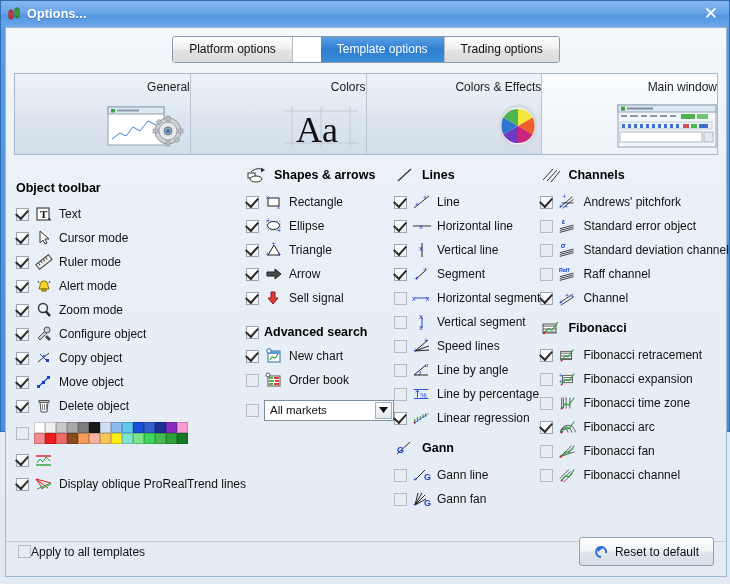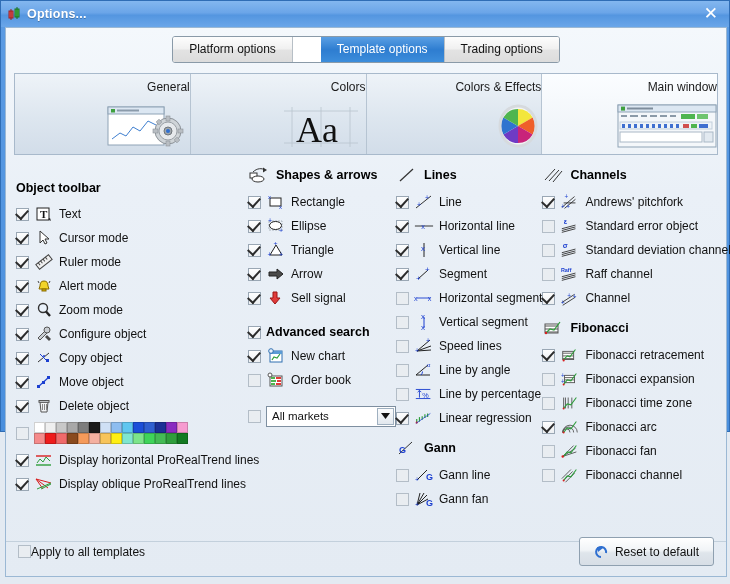--- a/index.html
+++ b/index.html
@@ -84,21 +84,21 @@
     border-width:0 2px 2px 0; transform:rotate(42deg);
   }
   .cb.off { background:#e9edf1; border-color:#b3bdc7; }
   .ic { width:20px; height:18px; flex:0 0 20px; display:flex; align-items:center; justify-content:center; }
   .lbl { font-size:12px; color:#111; white-space:nowrap; }
   
   .palrow { display:flex; align-items:center; gap:5px; height:30px; }
   .palette { display:grid; grid-template-columns:repeat(14,11px); grid-auto-rows:11px; gap:0px; }
   .sw { width:11px; height:11px; border:1px solid rgba(0,0,0,.18); }
   
-  .comborow { display:flex; align-items:center; gap:5px; height:28px; margin-top:10px;}
+  .comborow { display:flex; align-items:center; gap:5px; height:28px; margin-top:4px;}
   .combo {
     width:140px; height:21px; border:1px solid #7e8fa0; background:#fff;
     display:flex; align-items:center; font-size:11.5px; color:#111; padding-left:5px;
     position:relative;
   }
   .combo .arrowbtn {
     position:absolute; right:1px; top:1px; width:17px; height:17px;
     background:linear-gradient(to bottom,#fbfcfd,#e2e8ee);
     border:1px solid #9fb0c0; display:flex; align-items:center; justify-content:center;
   }
@@ -409,21 +409,20 @@
 
         <div class="row">
           <span class="cb on"></span>
           <span class="ic">
             <svg width="20" height="16" viewBox="0 0 20 16">
                 <line x1="2" y1="4" x2="17" y2="4" stroke="#d81f1f" stroke-width="1.4"></line>
                 <polyline points="3,11 6,7 9,10 12,5 16,9" fill="none" stroke="#2f9e3c"></polyline>
                 <line x1="2" y1="13" x2="17" y2="13" stroke="#2f9e3c" stroke-width="1.4"></line>
               </svg>
           </span>
-          <span class="lbl">Display horizontal ProRealTrend lines</span>
         </div>
 
         <div class="row">
           <span class="cb on"></span>
           <span class="ic">
             <svg width="20" height="16" viewBox="0 0 20 16">
                 <g stroke="#d81f1f">
                   <line x1="2" y1="3" x2="17" y2="7"></line>
                   <line x1="2" y1="3" x2="14" y2="12"></line>
                   <line x1="2" y1="3" x2="9" y2="13"></line>

